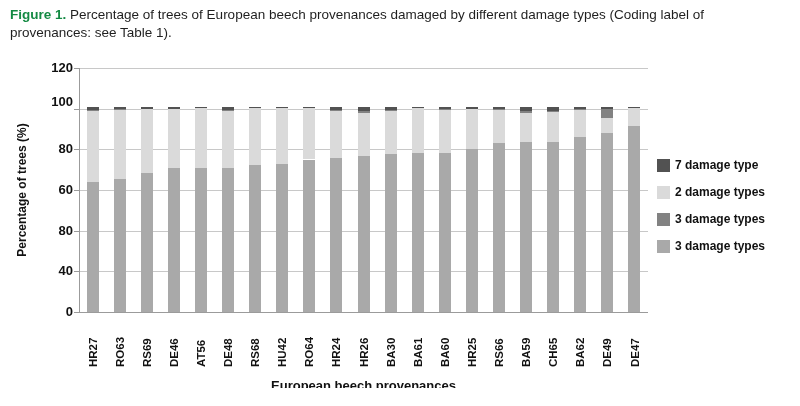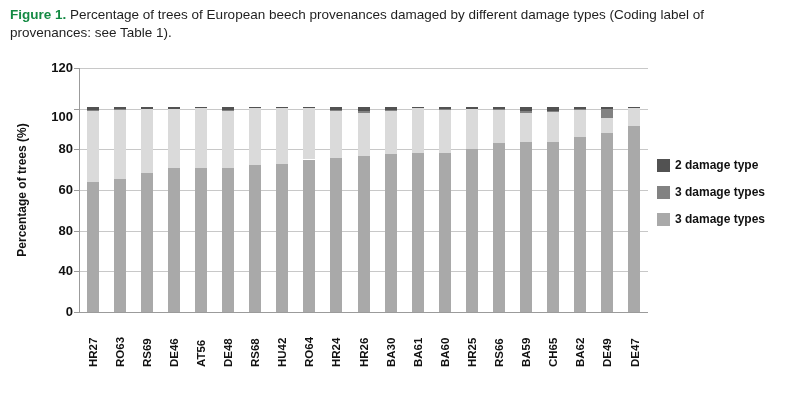--- a/index.html
+++ b/index.html
@@ -48,21 +48,21 @@
       <div class="ytick-mark" style="left: 74px; top: 230.7px;"></div>
       <div class="ytick" style="left: 39px; top: 223.7px;">80</div>
       <div class="gridline" style="left: 79px; top: 190px; width: 569px;"></div>
       <div class="ytick-mark" style="left: 74px; top: 190px;"></div>
       <div class="ytick" style="left: 39px; top: 183px;">60</div>
       <div class="gridline" style="left: 79px; top: 149.3px; width: 569px;"></div>
       <div class="ytick-mark" style="left: 74px; top: 149.3px;"></div>
       <div class="ytick" style="left: 39px; top: 142.3px;">80</div>
       <div class="gridline" style="left: 79px; top: 108.7px; width: 569px;"></div>
       <div class="ytick-mark" style="left: 74px; top: 108.7px;"></div>
-      <div class="ytick" style="left: 39px; top: 110px;">100</div>
+      <div class="ytick" style="left: 39px; top: 95px;">100</div>
       <div class="gridline" style="left: 79px; top: 68px; width: 569px;"></div>
       <div class="ytick-mark" style="left: 74px; top: 68px;"></div>
       <div class="ytick" style="left: 39px; top: 61px;">120</div>
       <div class="axis-y" style="left: 79px; top: 68px; height: 244px;"></div>
       <div class="axis-x" style="left: 79px; top: 312px; width: 569px;"></div>
       <div class="seg" style="left: 86.55px; top: 181.87px; width: 12px; height: 130.13px; background: rgb(169, 169, 169);"></div>
       <div class="seg" style="left: 86.55px; top: 110.7px; width: 12px; height: 71.17px; background: rgb(218, 218, 218);"></div>
       <div class="seg" style="left: 86.55px; top: 109.68px; width: 12px; height: 1.02px; background: rgb(130, 130, 130);"></div>
       <div class="seg" style="left: 86.55px; top: 106.63px; width: 12px; height: 3.05px; background: rgb(82, 82, 82);"></div>
       <div class="xtick" style="left: 69.5px; top: 337px; text-align: left;">HR27</div>
@@ -152,25 +152,30 @@
       <div class="seg" style="left: 601.36px; top: 117.82px; width: 12px; height: 15.25px; background: rgb(218, 218, 218);"></div>
       <div class="seg" style="left: 601.36px; top: 108.67px; width: 12px; height: 9.15px; background: rgb(130, 130, 130);"></div>
       <div class="seg" style="left: 601.36px; top: 106.63px; width: 12px; height: 2.03px; background: rgb(82, 82, 82);"></div>
       <div class="xtick" style="left: 584.4px; top: 337px; text-align: left;">DE49</div>
       <div class="seg" style="left: 628.45px; top: 125.95px; width: 12px; height: 186.05px; background: rgb(169, 169, 169);"></div>
       <div class="seg" style="left: 628.45px; top: 107.65px; width: 12px; height: 18.3px; background: rgb(218, 218, 218);"></div>
       <div class="seg" style="left: 628.45px; top: 106.63px; width: 12px; height: 1.02px; background: rgb(82, 82, 82);"></div>
       <div class="xtick" style="left: 611.5px; top: 337px; text-align: left;">DE47</div>
     </div>
 
+  <div class="xlabel">European beech provenances</div>
 
   <div class="legend" id="legend">
       <div class="legend-item">
         <span class="legend-swatch" style="background: rgb(82, 82, 82);"></span>
-        <span class="legend-text">2 damage type</span>
+        <span class="legend-text">7 damage type</span>
+      </div>
+      <div class="legend-item">
+        <span class="legend-swatch" style="background: rgb(218, 218, 218);"></span>
+        <span class="legend-text">2 damage types</span>
       </div>
       <div class="legend-item">
         <span class="legend-swatch" style="background: rgb(130, 130, 130);"></span>
         <span class="legend-text">3 damage types</span>
       </div>
       <div class="legend-item">
         <span class="legend-swatch" style="background: rgb(169, 169, 169);"></span>
         <span class="legend-text">3 damage types</span>
       </div>
     </div>

